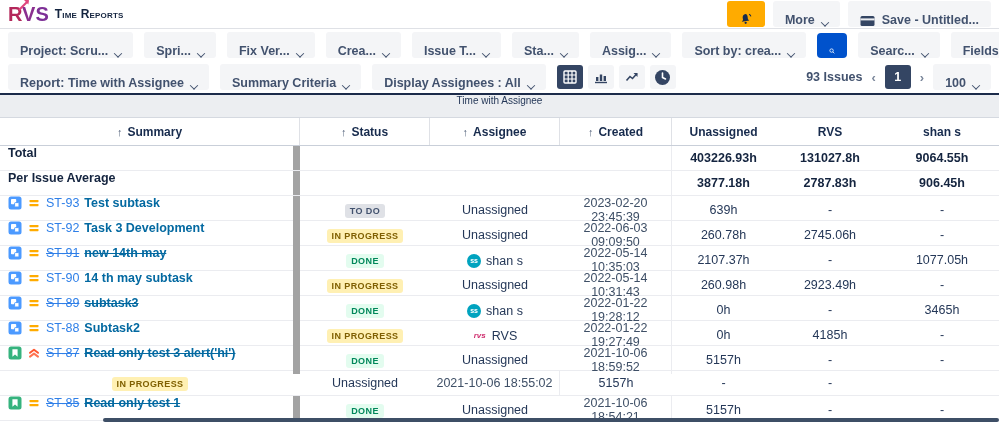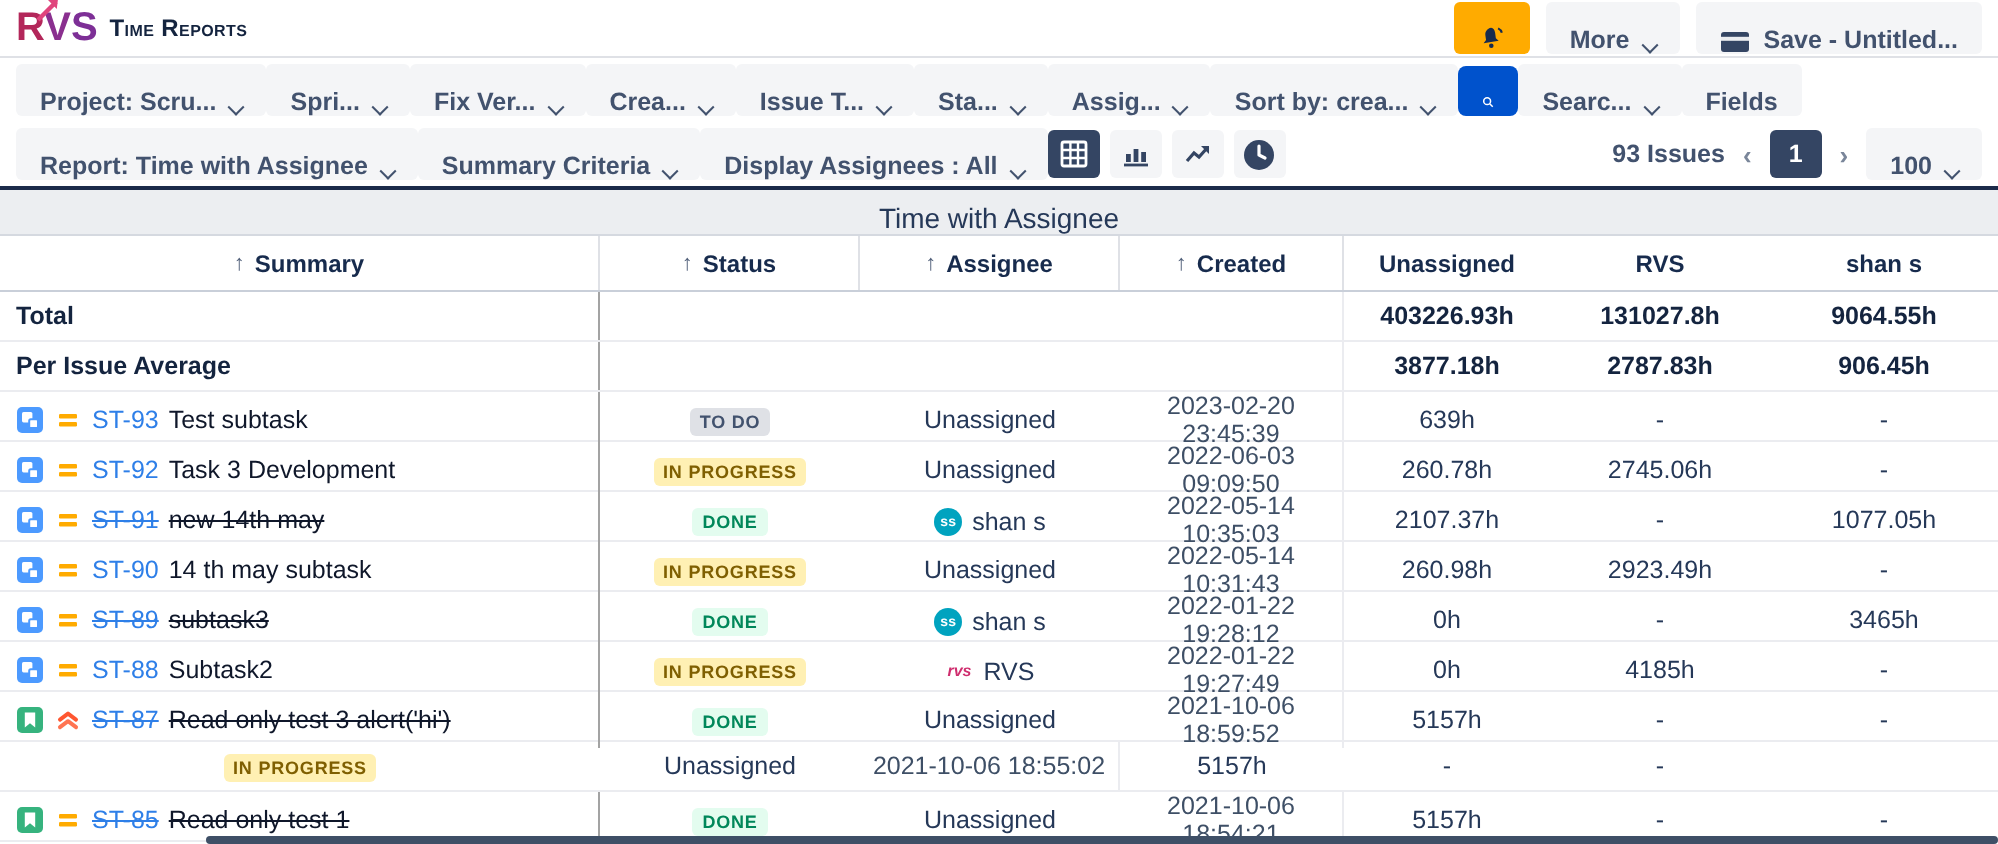--- a/index.html
+++ b/index.html
@@ -12,48 +12,48 @@
   .logo-mark .r { color:#b3275a; } .logo-mark .v { color:#8a2f8f; } .logo-mark .s { color:#7d2f96; }
   .logo-arrow { position:absolute; left:9px; top:-5px; }
   .app-title { font-variant:small-caps; font-weight:700; font-size:12px; color:#14243f; letter-spacing:.2px; }
   .appbar-right { display:flex; align-items:center; gap:8px; }
   .btn { display:inline-flex; align-items:flex-end; gap:7px; background:#f4f5f7; color:#42526e;
     font-size:12.5px; font-weight:600; border:none; border-radius:3px; height:26px;
     padding:0 12px; cursor:pointer; white-space:nowrap; }
   .btn-orange { background:#ffab00; width:38px; justify-content:center; }
   .caret { width:6px; height:6px; border-right:1.7px solid #42526e; border-bottom:1.7px solid #42526e;
     transform:rotate(45deg) translate(-1px,-1px); display:inline-block; }
-  .toolbar { display:flex; align-items:center; padding:0 8px; }
+  .toolbar { display:flex; align-items:center; padding:0 8px; gap:11px; }
   .toolbar1 { height:32px; } .toolbar2 { height:32px; }
   .btn-search { background:#0052cc; width:30px; height:25px; justify-content:center; border-radius:4px; }
   .spacer { flex:1; }
   .view-toggles { display:flex; align-items:center; gap:5px; }
   .vt { width:26px; height:24px; border-radius:3px; background:#f4f5f7; display:inline-flex;
     align-items:center; justify-content:center; cursor:pointer; }
   .vt.selected { background:#344563; }
   .pager { display:flex; align-items:center; gap:9px; font-size:12.5px; color:#42526e; font-weight:600; }
   .pg-chev { font-size:13px; color:#7a869a; cursor:pointer; font-weight:700; }
   .pg-current { background:#344563; color:#fff; width:26px; height:24px; border-radius:3px;
     display:inline-flex; align-items:center; justify-content:center; font-weight:700; }
   .report-title { height:25px; background:#eceef1; border-top:2px solid #1c2b4a; border-bottom:1px solid #d5d9e0;
-    display:flex; align-items:flex-end; justify-content:center; font-size:14px; color:#253858; }
+    display:flex; align-items:flex-start; justify-content:center; font-size:10px; color:#253858; }
   
   .grid-row { display:grid; grid-template-columns:300px 130px 130px 112px 103px 110px 114px; align-items:center; }
   .thead { height:28px; border-bottom:1px solid #c9cfd9; font-weight:700; font-size:12px; }
   .thead .hcell { display:flex; align-items:center; justify-content:center; gap:5px; height:100%; }
   .thead .hcell.sep { border-right:1px solid #dfe1e6; }
   .sort-ic { color:#505f79; font-weight:400; font-size:11px; }
   .trow { height:25px; border-bottom:1px solid #ebecf0; font-size:12.5px; }
   .cell { text-align:center; color:#253858; }
-  .cell.c1 { text-align:left; padding-left:8px; height:100%; display:flex; align-items:center; gap:5px;
-    border-right:1px solid #a3a3a3; }
+  .cell.c1 { text-align:left; padding-left:8px; height:100%; display:flex; gap:5px;
+    border-right:7px solid #a3a3a3; }
   .cell.c4b { border-right:1px solid #ebecf0; height:100%; display:flex; align-items:center; justify-content:center; }
   .bold { font-weight:700; color:#14243f; }
   .key-link { color:#2e7fe8; cursor:pointer; }
-  .summary-text { color:#0f172a; }
+  .summary-text { color:#0369a1;font-weight:bold; }
   .resolved .key-link, .resolved .summary-text { text-decoration:line-through; }
   .badge { display:inline-block; font-size:9px; font-weight:700; letter-spacing:.4px; padding:3px 5px 2px;
     border-radius:3px; line-height:1; }
   .todo .badge { background:#dfe1e6; color:#42526e; }
   .inprogress .badge { background:#fff0b3; color:#7f5f01; }
   .done .badge { background:#e3fcef; color:#00875a; }
   .assignee-wrap { display:inline-flex; align-items:center; gap:5px; justify-content:center; }
   .avatar { width:14px; height:14px; border-radius:50%; background:#00a3bf; color:#fff; font-size:7px;
     font-weight:700; display:inline-flex; align-items:center; justify-content:center; }
   .avatar.rvs-logo { background:transparent; color:#cf2e6e; font-size:8px; font-style:italic; font-weight:800; }

